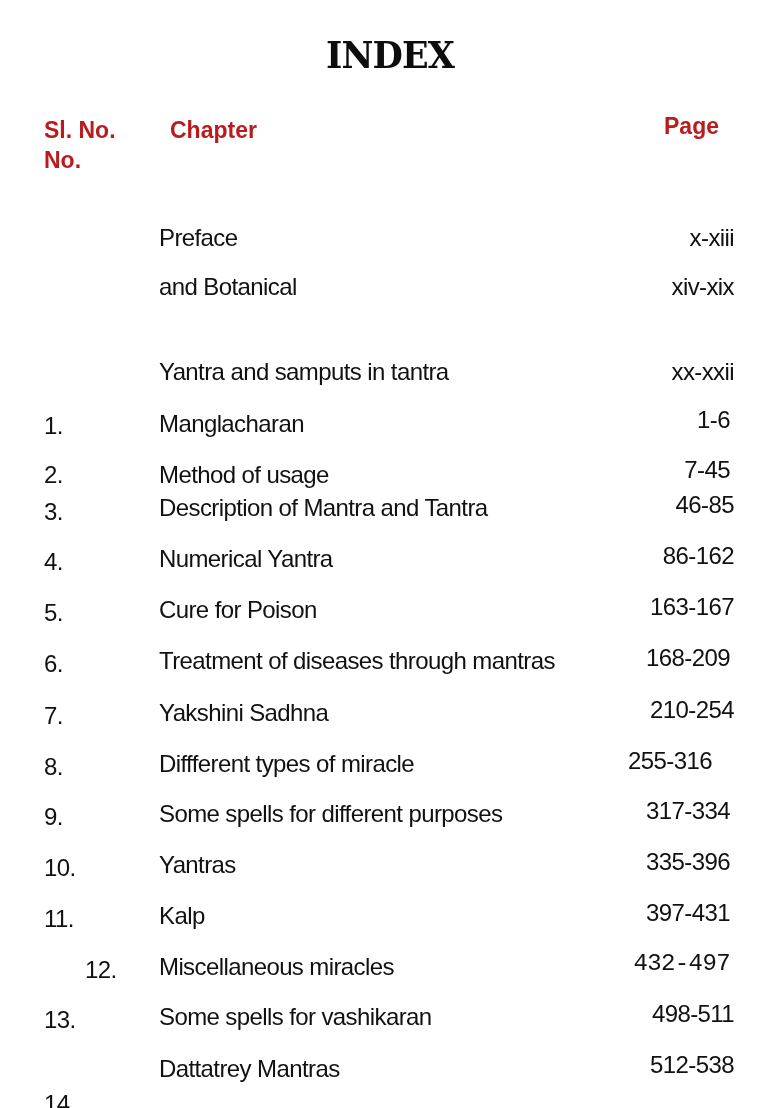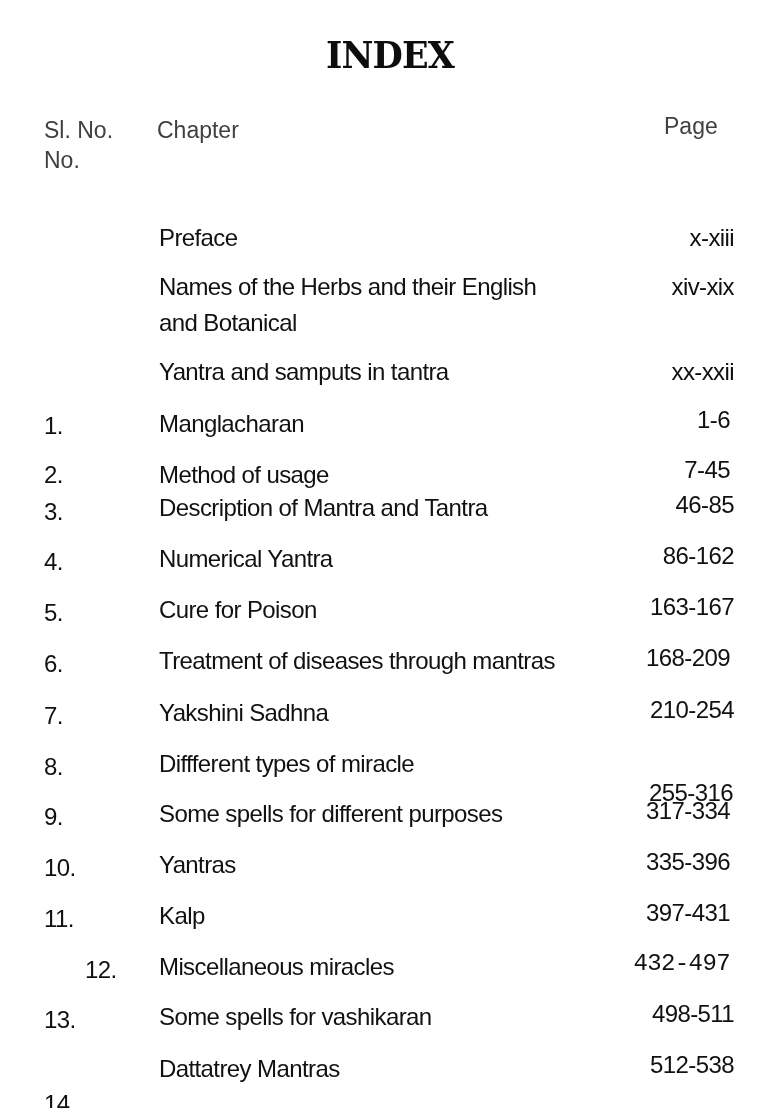--- a/index.html
+++ b/index.html
@@ -23,27 +23,27 @@
       text-align: center;
       font-family: "DejaVu Serif", serif;
       font-weight: bold;
       font-size: 38px;
       letter-spacing: -1px;
       transform: scaleX(0.92);
       color: #0d0d0d;
     }
     .hdr {
       position: absolute;
-      font-weight: normal;
+      font-weight: bold;
       font-size: 23px;
       line-height: 30px;
-      color: #404040;
+      color: #b91c1c;
     }
     .hdr-slno { left: 44px; top: 115px; }
-    .hdr-chapter { left: 157px; top: 115px; }
+    .hdr-chapter { left: 170px; top: 115px; }
     .hdr-page { left: 664px; top: 111px; }
 
     .row {
       position: absolute;
       left: 0;
       width: 780px;
       font-size: 24px;
       line-height: 36px;
       letter-spacing: -0.6px;
     }
@@ -82,21 +82,20 @@
 <div>
   <div class="row" style="top:220px;">
     <span class="num"></span>
     <span class="chap">Preface</span>
     <span class="pg" style="right:46px;">x-xiii</span>
   </div>
 
   <div class="row" style="top:269px;">
     <span class="num"></span>
     <span class="chap">
-      <span style="display:block;">Names of the Herbs and their English</span>
       <span style="display:block;">and Botanical</span>
     </span>
     <span class="pg" style="right:46px;">xiv-xix</span>
   </div>
 
   <div class="row" style="top:354px;">
     <span class="num"></span>
     <span class="chap">Yantra and samputs in tantra</span>
     <span class="pg" style="right:46px;">xx-xxii</span>
   </div>
@@ -139,21 +138,21 @@
 
   <div class="row" style="top:695px;">
     <span class="num" style="top:3px;">7.</span>
     <span class="chap">Yakshini Sadhna</span>
     <span class="pg" style="right:46px;top:-3px;">210-254</span>
   </div>
 
   <div class="row" style="top:746px;">
     <span class="num" style="top:3px;">8.</span>
     <span class="chap">Diffferent types of miracle</span>
-    <span class="pg" style="right:47px;top:-3px;margin-top:32px;">255-316</span>
+    <span class="pg" style="right:68px;top:-3px;">255-316</span>
   </div>
 
   <div class="row" style="top:796px;">
     <span class="num" style="top:3px;">9.</span>
     <span class="chap">Some spells for different purposes</span>
     <span class="pg" style="right:50px;top:-3px;">317-334</span>
   </div>
 
   <div class="row" style="top:847px;">
     <span class="num" style="top:3px;text-align:center;">10.</span>

